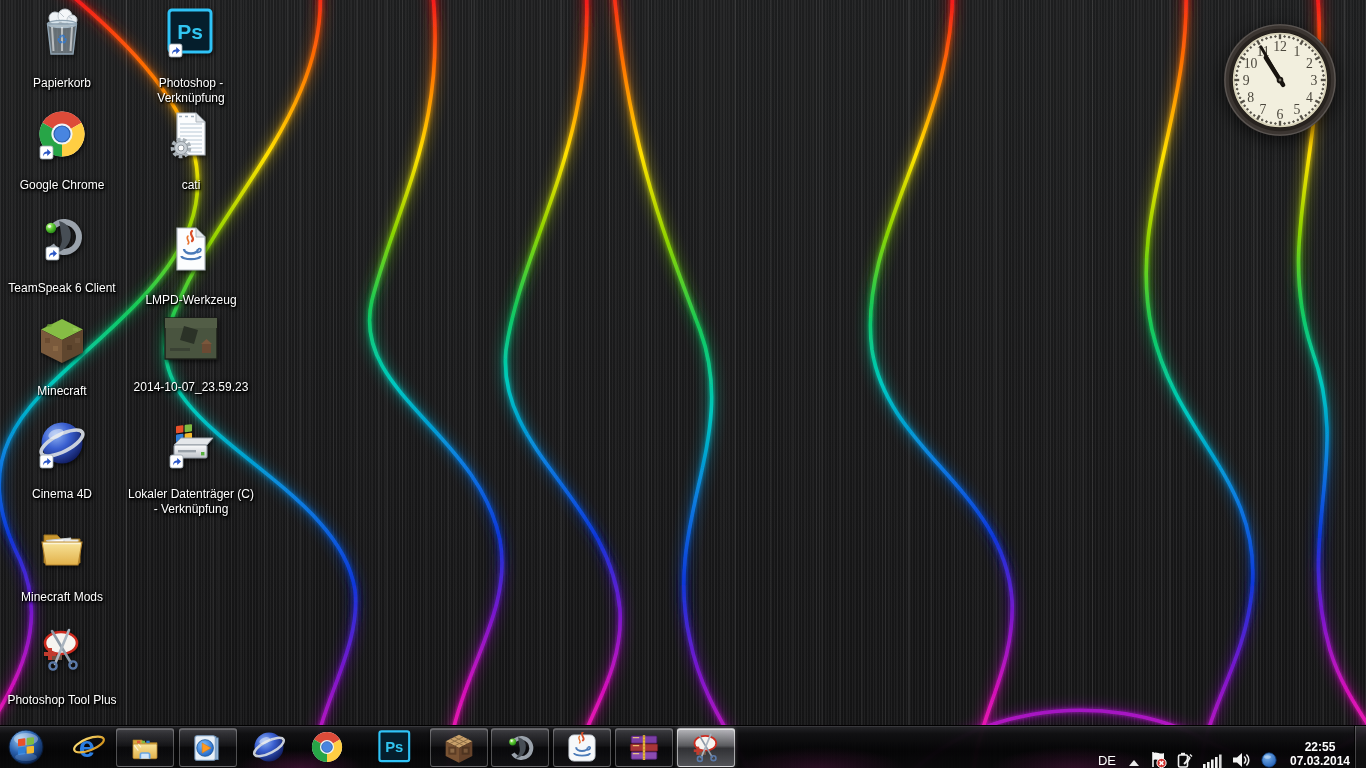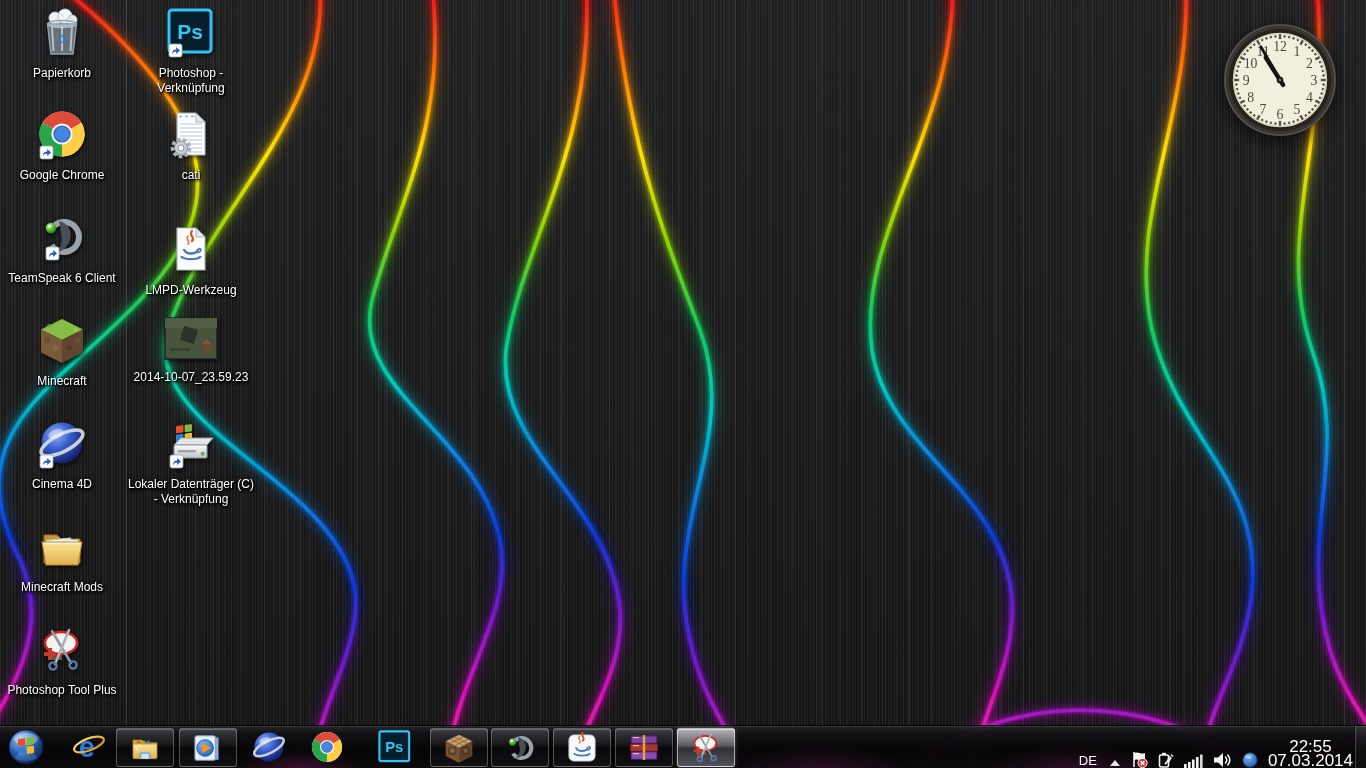--- a/index.html
+++ b/index.html
@@ -20,21 +20,21 @@
       linear-gradient(180deg,#191a1b 0%,#141415 55%,#0f0f10 100%);
   }
   .neon{position:absolute;inset:0;}
   
   .dicon{
     position:absolute;width:120px;display:flex;flex-direction:column;align-items:center;
     cursor:default;
   }
   .dicon .ic{filter:drop-shadow(1px 2px 2px rgba(0,0,0,0.65));}
   .dicon .lbl{
-    margin-top:4px;font-size:12px;line-height:15px;color:#fff;text-align:center;
+    margin-top:14px;font-size:12px;line-height:15px;color:#fff;text-align:center;
     text-shadow:1px 1px 1px #000,0 0 4px rgba(0,0,0,0.95),1px 2px 3px #000;
   }
   .nowrap{white-space:nowrap;}
   
   .gadget-clock{position:absolute;left:1221px;top:21px;width:118px;height:118px;filter:drop-shadow(0 5px 9px rgba(0,0,0,0.65));}
   .gadget-clock text{font-family:"Liberation Serif",serif;font-size:14px;fill:#4b473d;}
   
   .taskbar{
     position:absolute;left:0;bottom:0;width:1366px;height:42px;
     background:
@@ -62,21 +62,21 @@
     box-shadow:inset 0 1px 0 rgba(255,255,255,0.6), 0 0 4px rgba(255,255,255,0.25);
   }
   .start-orb{position:absolute;left:8px;top:3px;width:36px;height:36px;cursor:pointer;}
   
   .tray{
     position:absolute;right:13px;top:0;height:42px;display:flex;align-items:flex-end;gap:10px;
     color:#fff;
   }
   .tray-lang{font-size:13px;cursor:pointer;padding:0 2px;}
   .tray-item{display:flex;align-items:center;justify-content:center;cursor:pointer;}
-  .tray-clock{font-size:17px;line-height:14px;text-align:center;cursor:pointer;min-width:66px;}
+  .tray-clock{font-size:12px;line-height:14px;text-align:center;cursor:pointer;min-width:66px;font-weight:bold;}
   .show-desktop{
     position:absolute;right:0;top:0;width:11px;height:42px;
     border-left:1px solid rgba(0,0,0,0.85);
     box-shadow:inset 1px 0 0 rgba(255,255,255,0.22);
     background:linear-gradient(180deg, rgba(255,255,255,0.07), rgba(255,255,255,0.02));
     cursor:pointer;
   }
   .hidden-defs{position:absolute;width:0;height:0;overflow:hidden;}
 </style>
 </head>

